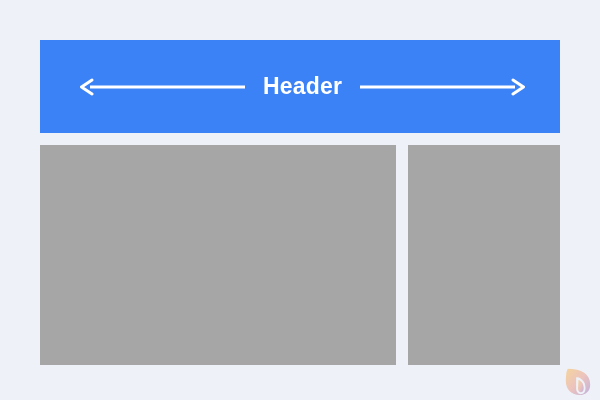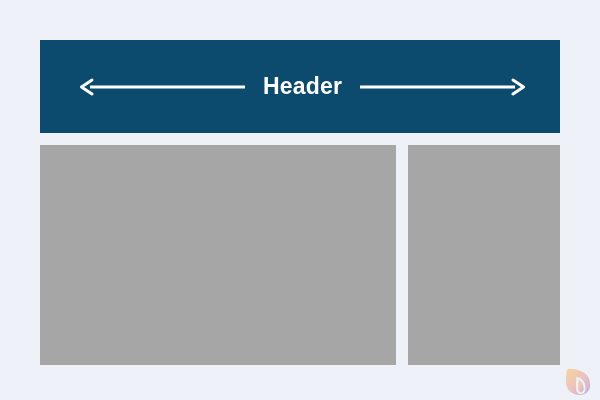--- a/index.html
+++ b/index.html
@@ -21,21 +21,21 @@
     box-sizing: border-box;
   }
 
   
   .header-band {
     position: absolute;
     left: 40px;
     top: 40px;
     width: 520px;
     height: 93px;
-    background: #0c4a6e;
+    background: #3b82f6;
   }
   .header-inner {
     position: absolute;
     left: 0;
     top: 0;
     right: 0;
     bottom: 0;
     display: flex;
     align-items: center;
     justify-content: center;

